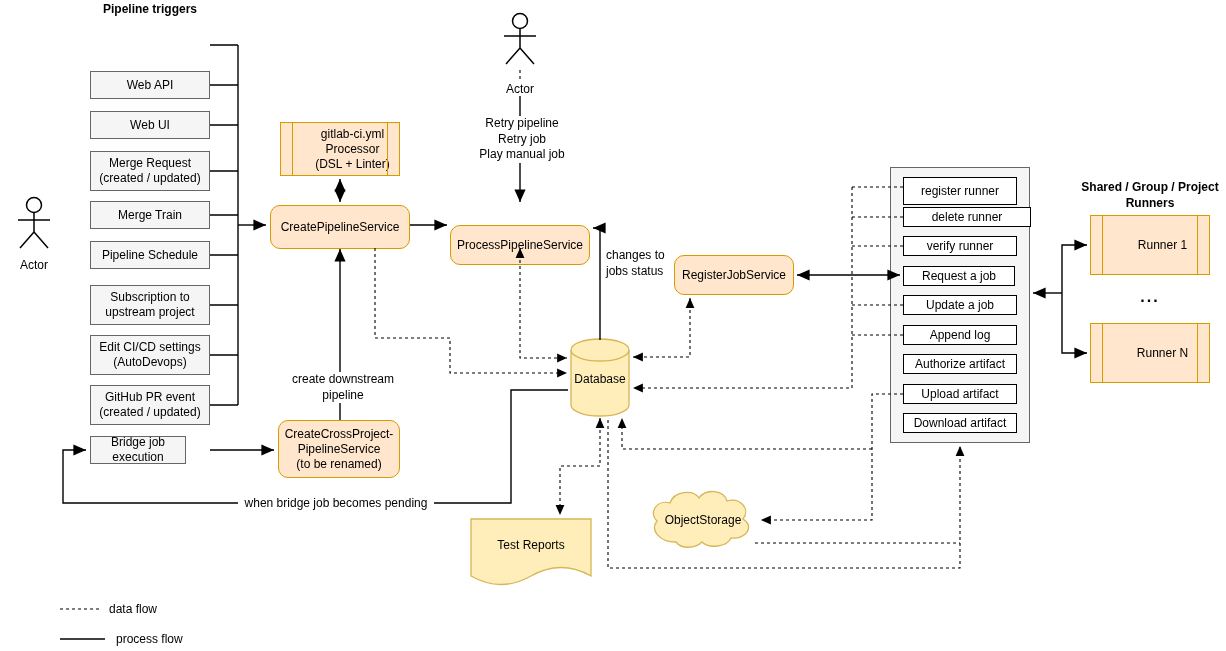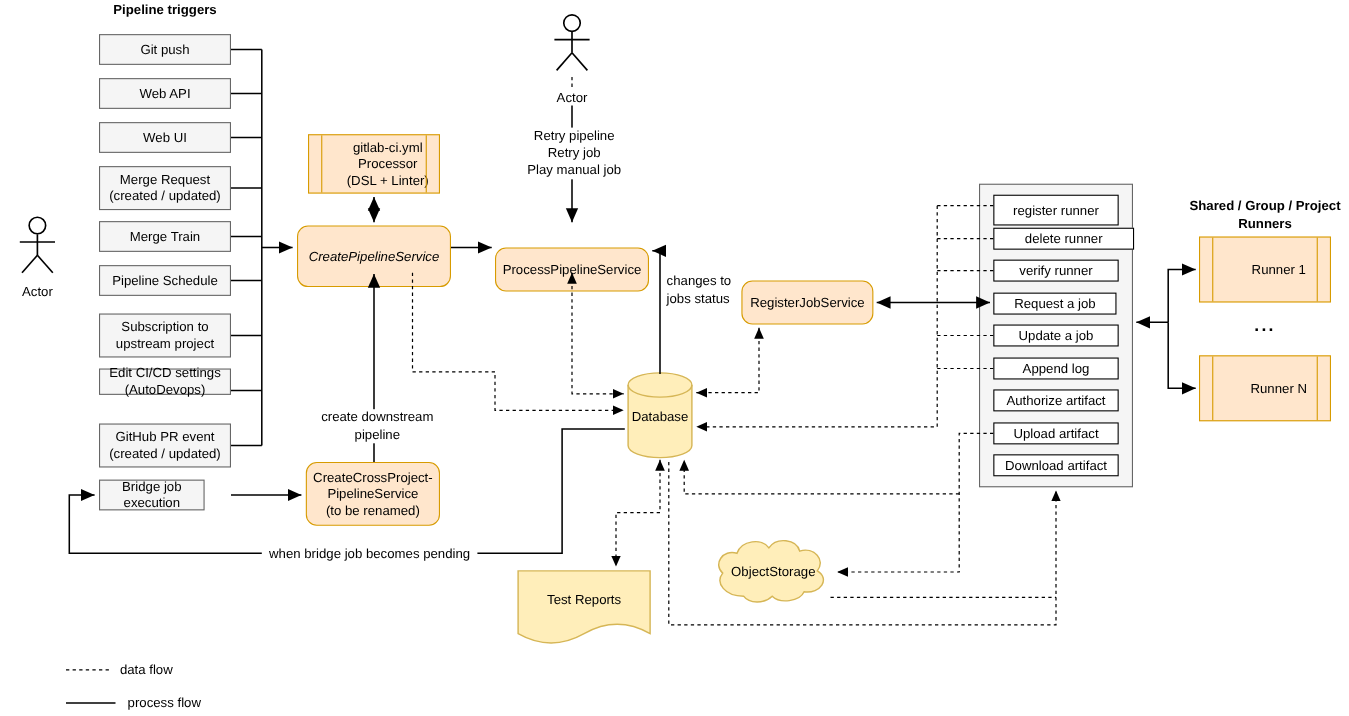--- a/index.html
+++ b/index.html
@@ -29,30 +29,29 @@
   .shape{position:absolute;}
   .ell{font-weight:bold;font-size:16px;letter-spacing:2px;}
 </style>
 </head>
 <body>
 
 <div class="stage">
 
   <div class="lbl bold" style="left:90px;top:2px;width:120px;">Pipeline triggers</div>
 
-  <div class="node gray" style="left:90px;top:31px;width:120px;height:28px;">Git push</div>
   <div class="node gray" style="left:90px;top:71px;width:120px;height:28px;">Web API</div>
   <div class="node gray" style="left:90px;top:111px;width:120px;height:28px;">Web UI</div>
   <div class="node gray" style="left:90px;top:151px;width:120px;height:40px;">Merge Request
 (created / updated)</div>
   <div class="node gray" style="left:90px;top:201px;width:120px;height:28px;">Merge Train</div>
   <div class="node gray" style="left:90px;top:241px;width:120px;height:28px;">Pipeline Schedule</div>
   <div class="node gray" style="left:90px;top:285px;width:120px;height:40px;">Subscription to
 upstream project</div>
-  <div class="node gray" style="left:90px;top:335px;width:120px;height:24px;">Edit CI/CD settings
+  <div class="node gray" style="left:90px;top:335px;width:120px;height:40px;">Edit CI/CD settings
 (AutoDevops)</div>
   <div class="node gray" style="left:90px;top:385px;width:120px;height:40px;">GitHub PR event
 (created / updated)</div>
   <div class="node gray" style="left:90px;top:436px;width:96px;height:28px;">Bridge job execution</div>
 
   <svg class="shape" style="left:10px;top:196px;" width="48" height="58">
     <g stroke="#000" stroke-width="1.5" fill="none">
       <circle cx="24" cy="9" r="7.5"></circle>
         <line x1="24" y1="17" x2="24" y2="36"></line>
       <line x1="8" y1="24" x2="40" y2="24"></line>
@@ -73,21 +72,21 @@
   </svg>
   <div class="lbl" style="left:496px;top:82px;width:48px;">Actor</div>
 
   <div class="node proc" style="left:280px;top:122px;width:120px;height:54px;">
     <span class="bar l"></span>
     <span class="bar r"></span>
     <span>gitlab-ci.yml
 Processor
 (DSL + Linter)</span>
   </div>
-  <div class="node round" style="left:270px;top:205px;width:140px;height:56px;font-style:italic;">CreatePipelineService</div>
+  <div class="node round" style="left:270px;top:205px;width:140px;height:44px;">CreatePipelineService</div>
   <div class="node round" style="left:450px;top:205px;width:140px;height:40px;margin-top:20px;">ProcessPipelineService</div>
   <div class="node round" style="left:674px;top:255px;width:120px;height:40px;">RegisterJobService</div>
   <div class="node round" style="left:278px;top:420px;width:122px;height:58px;">CreateCrossProject-
 PipelineService
 (to be renamed)</div>
 
   <svg class="shape" style="left:570px;top:338px;" width="60" height="80">
     <g stroke="var(--yellow-stroke)" stroke-width="1.3" style="fill:var(--yellow-fill)">
       <path d="M1,12 v55 a29,11 0 0 0 58,0 v-55 a29,11 0 0 0 -58,0 z"></path>
       <path d="M1,12 a29,11 0 0 0 58,0" fill="none"></path>

